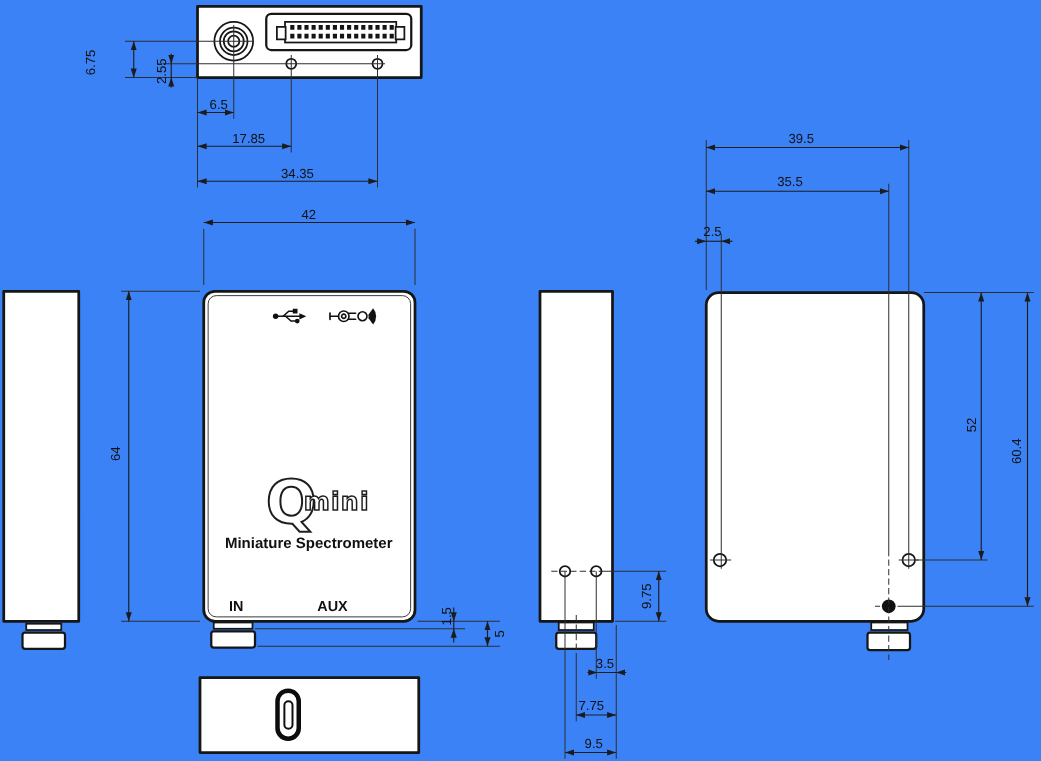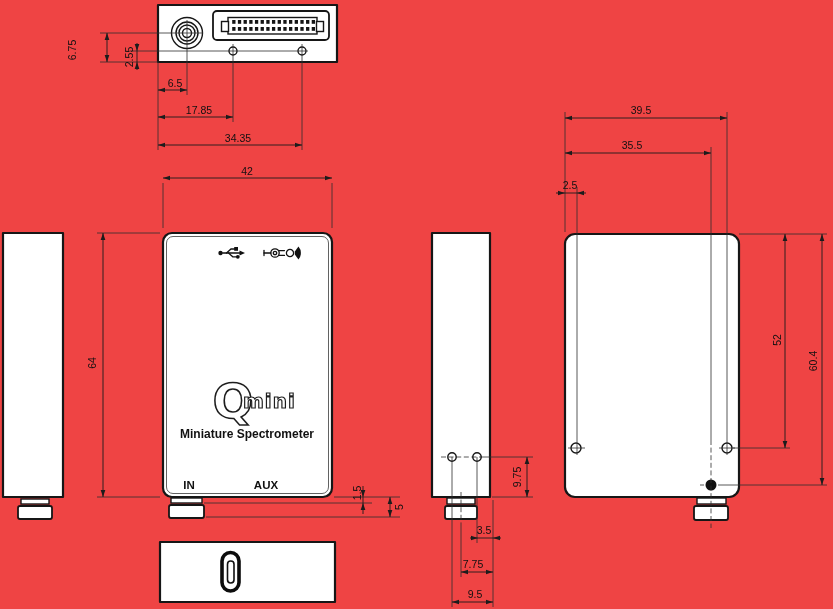--- a/index.html
+++ b/index.html
@@ -1,16 +1,16 @@
 <!DOCTYPE html>
 <html><head>
 <meta charset="utf-8">
 <style>
   html,body{margin:0;padding:0;background:#fff;}
-  .stage{position:relative;width:833px;height:609px;background:#ef4444;overflow:hidden;
+  .stage{position:relative;width:833px;height:609px;background:#3b82f6;overflow:hidden;
          font-family:"Liberation Sans",sans-serif;text-align:center;}
   svg{position:absolute;left:0;top:0;}
   .outline{fill:#fff;stroke:#161616;stroke-width:2.2;stroke-linejoin:round;}
   .outline2{fill:#fff;stroke:#161616;stroke-width:1.8;stroke-linejoin:round;}
   .seam{fill:none;stroke:#3a3a3a;stroke-width:0.8;}
   .detail{fill:#fff;stroke:#161616;stroke-width:1.4;}
   .detail-n{fill:none;stroke:#161616;stroke-width:1.4;}
   .thin{fill:none;stroke:#2e2e2e;stroke-width:0.8;}
   .center{fill:none;stroke:#2e2e2e;stroke-width:0.8;stroke-dasharray:5 2.6;}
   .dim{fill:none;stroke:#1c1c1c;stroke-width:0.9;}

